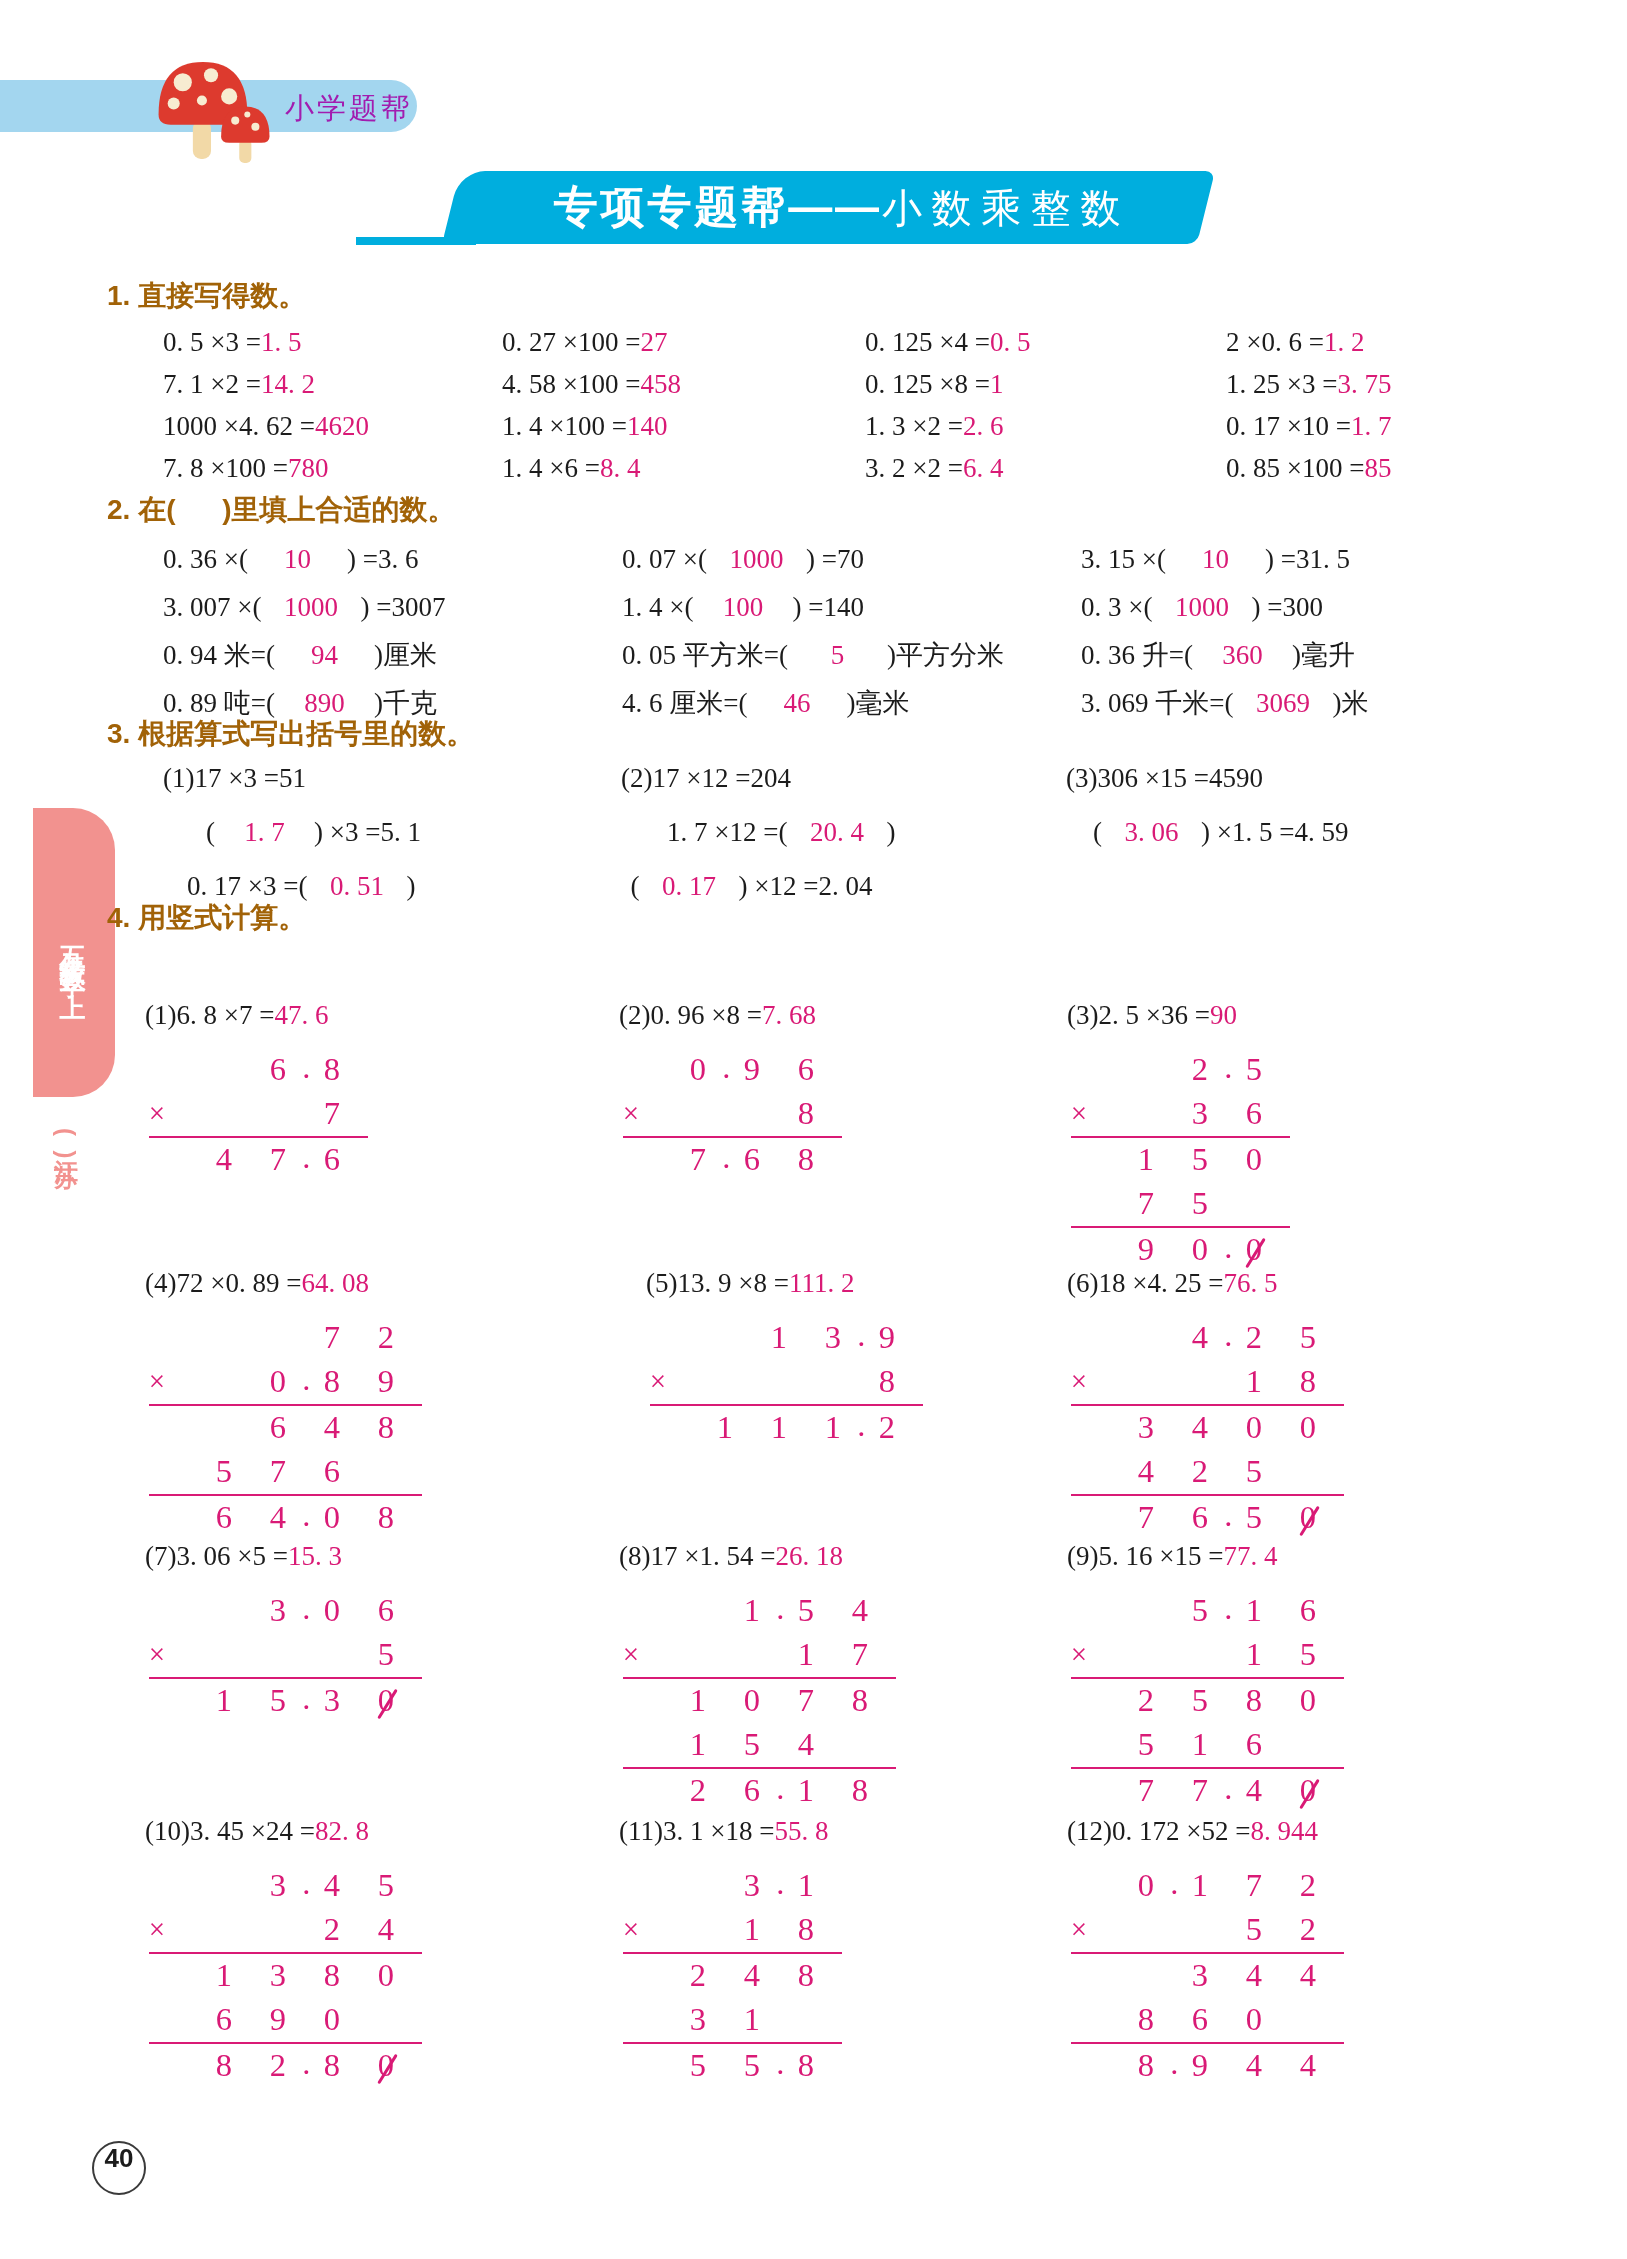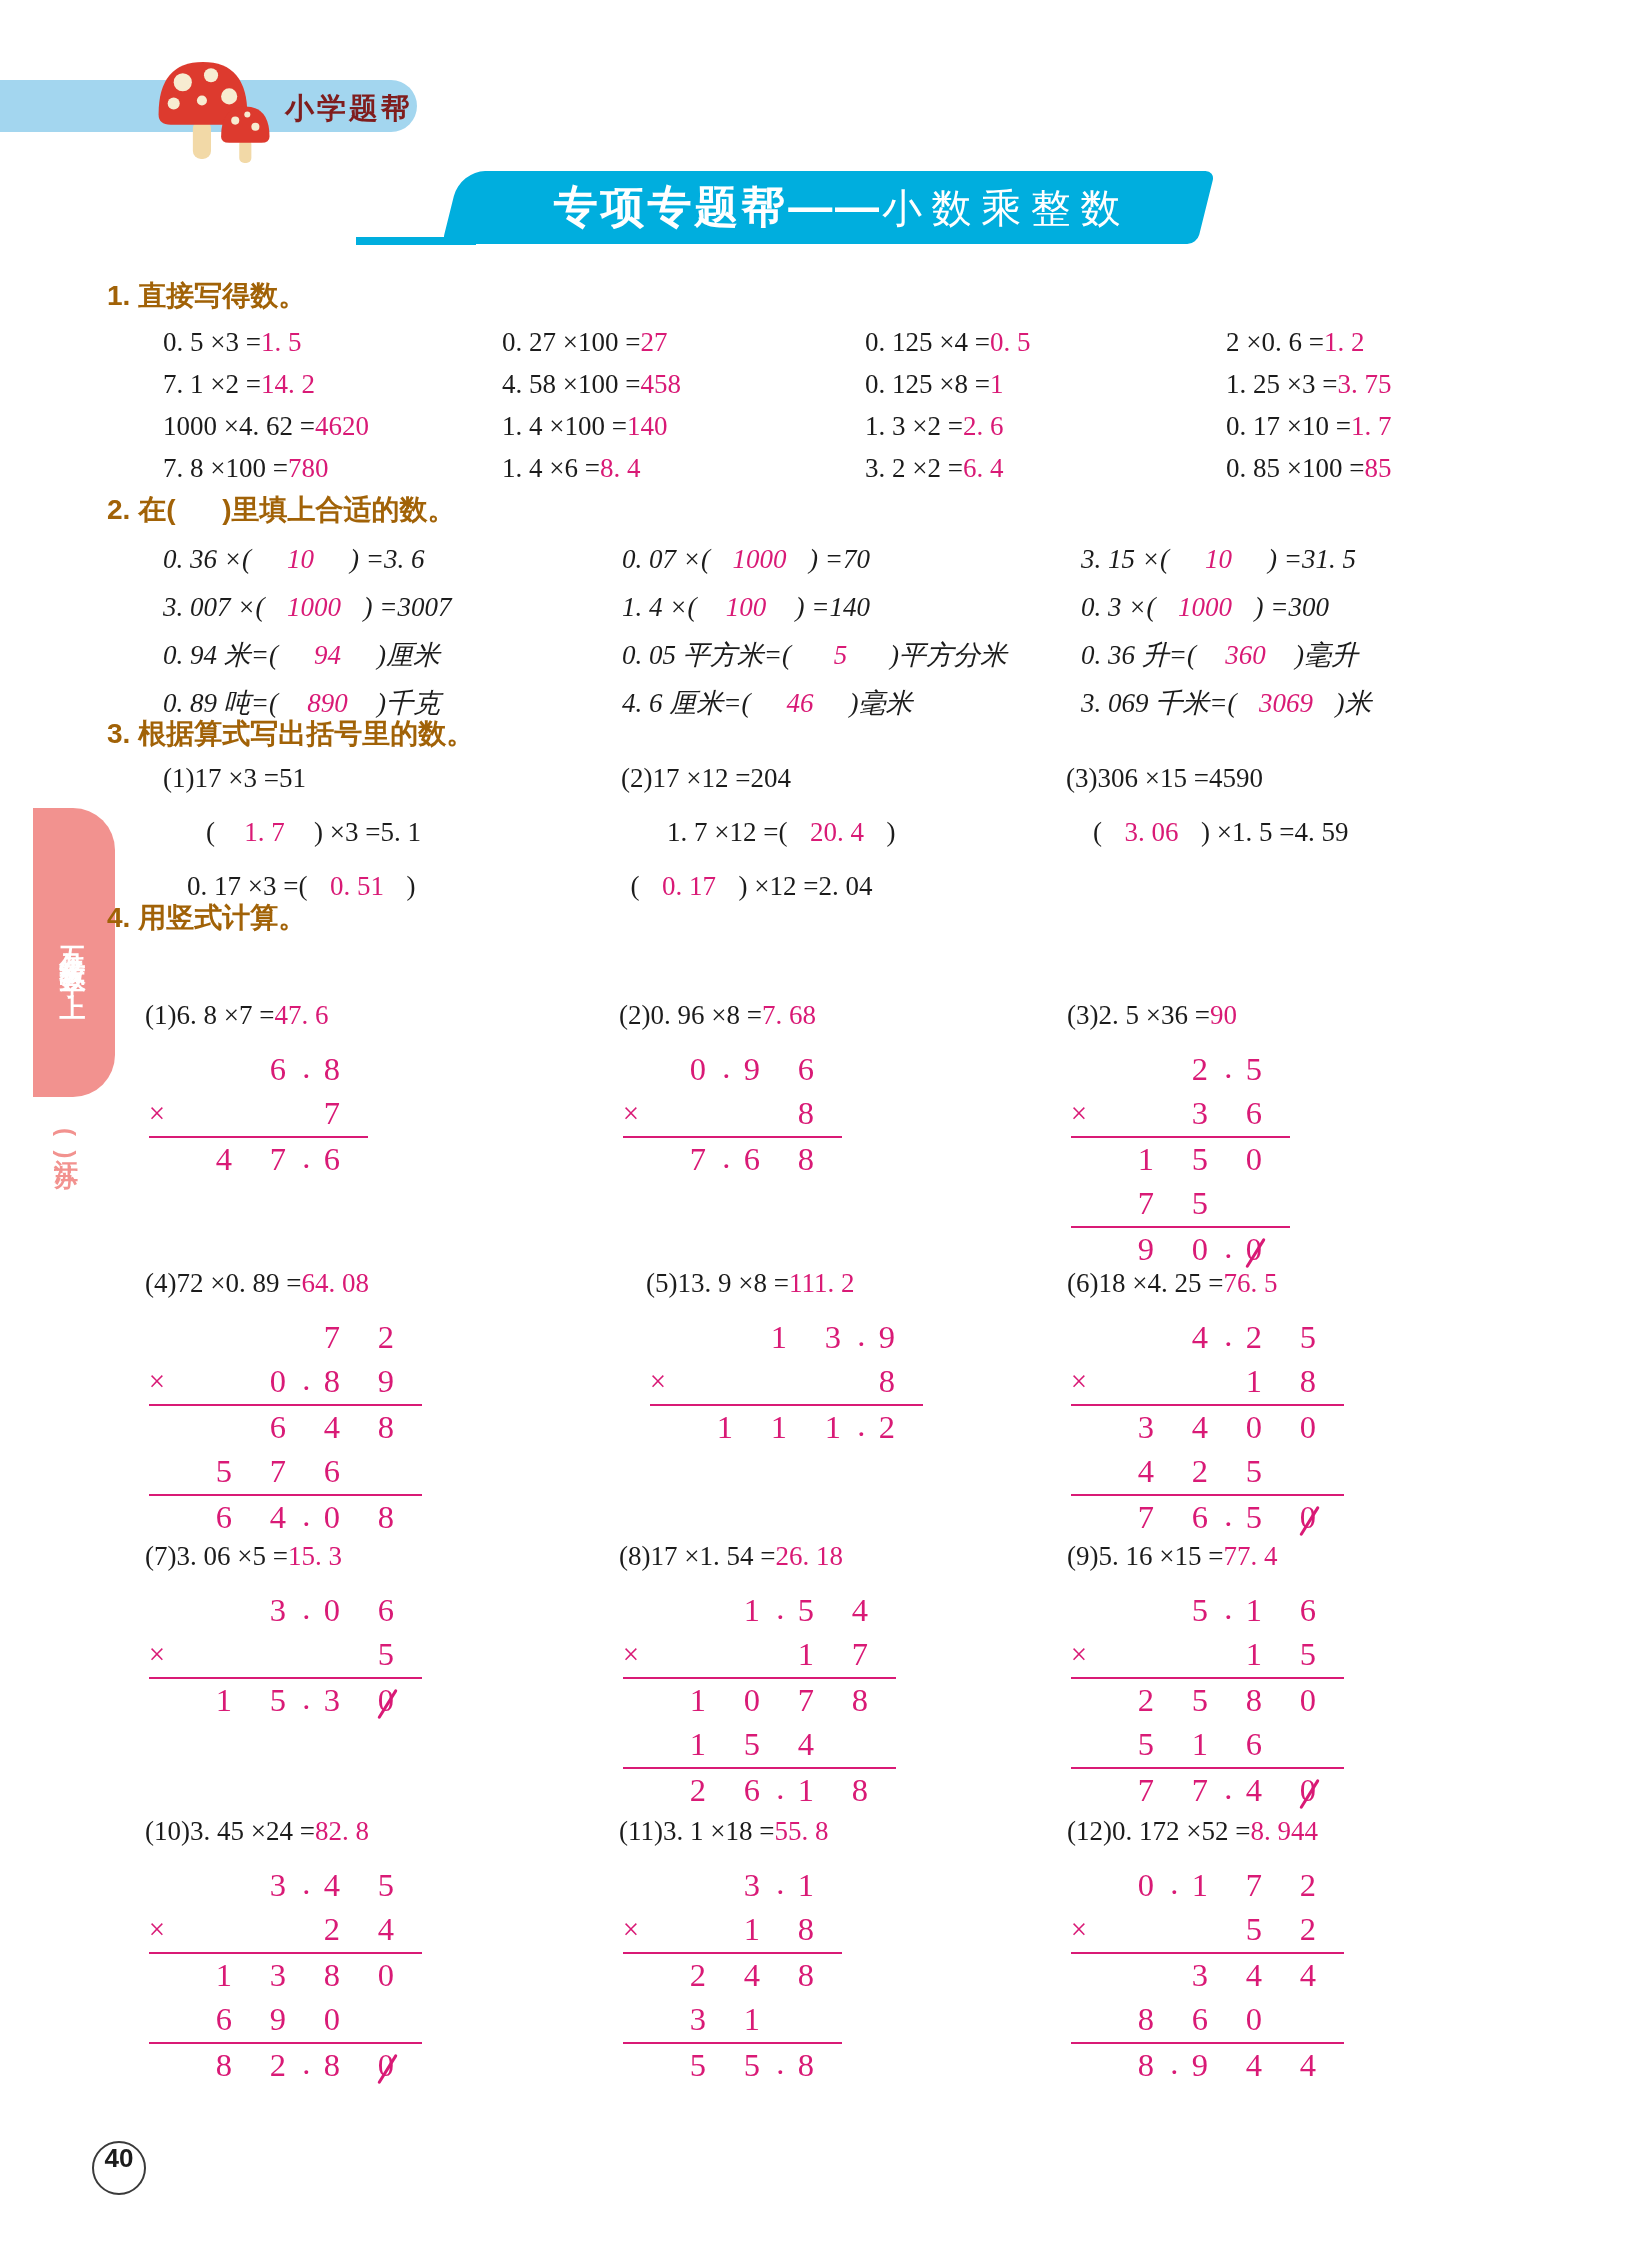--- a/index.html
+++ b/index.html
@@ -10,21 +10,21 @@
     --coral:#f2928f;
   }
   html,body{margin:0;padding:0;background:#ffffff;}
   .page{position:relative;width:1628px;height:2260px;background:#ffffff;overflow:hidden;
         font-family:"Liberation Sans",sans-serif;color:var(--ink);}
 
   
   .pill{position:absolute;left:0;top:80px;width:417px;height:52px;background:var(--pill);
         border-radius:0 27px 27px 0;}
   .mush{position:absolute;left:141px;top:-32.5px;width:136px;height:117px;}
-  .brand{position:absolute;left:285px;top:8.6px;font-size:29px;letter-spacing:2.9px;font-weight:700;color:#7f1d1d;}
+  .brand{position:absolute;left:285px;top:8.6px;font-size:29px;letter-spacing:2.9px;font-weight:400;color:#a21caf;}
 
   
   .banner{position:absolute;left:451px;top:171px;width:755px;height:73px;background:var(--cyan);
           transform:skewX(-14deg);border-radius:25px 9.6px 9.6px 9.6px;
           display:flex;align-items:center;justify-content:center;}
   .banner-inner{transform:skewX(14deg);color:#fff;white-space:pre;}
   .bt1{font-size:44px;font-weight:700;letter-spacing:2.9px;}
   .bt2{font-size:40px;font-weight:400;letter-spacing:9.6px;font-family:"Liberation Serif",serif;}
   .banner-underline{position:absolute;left:356px;top:237px;width:120px;height:7.6px;background:var(--cyan);}
 
@@ -41,21 +41,21 @@
 
   
   .eq{font-family:"Liberation Serif",serif;font-size:27px;white-space:pre;}
   .k{color:var(--ink);}
   .p{color:var(--pink);}
   .ans{display:inline-block;min-width:99px;text-align:center;}
 
   .s1{position:absolute;left:163px;top:321px;display:grid;grid-template-columns:339px 363px 361px auto;}
   .s1 .cell{height:42px;display:flex;align-items:center;}
   .s2{position:absolute;left:163px;top:535px;display:grid;grid-template-columns:459px 459px auto;}
-  .s2 .cell{height:48px;display:flex;align-items:center;font-style:italic;}
+  .s2 .cell{height:48px;display:flex;align-items:center;}
   .s3col{position:absolute;}
   .s3line{display:flex;align-items:center;}
 
   
   .s4cell{position:absolute;}
   .s4cell .eq{display:block;height:40px;}
   .vblock{margin-top:7.6px;margin-left:3.8px;display:inline-block;}
   .vrow{display:flex;align-items:center;height:44px;padding-right:9.6px;color:var(--pink);
         font-family:"Liberation Serif",serif;font-size:32.5px;}
   .vrow.uline{border-bottom:2.9px solid var(--pink);}

